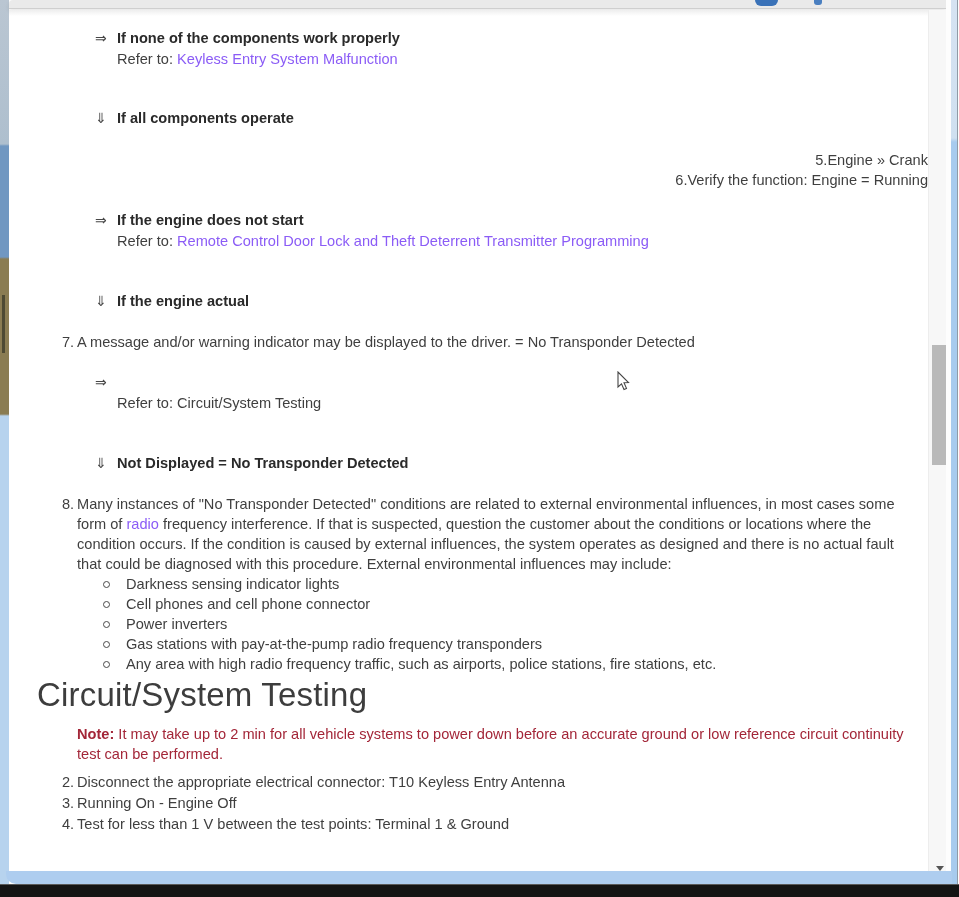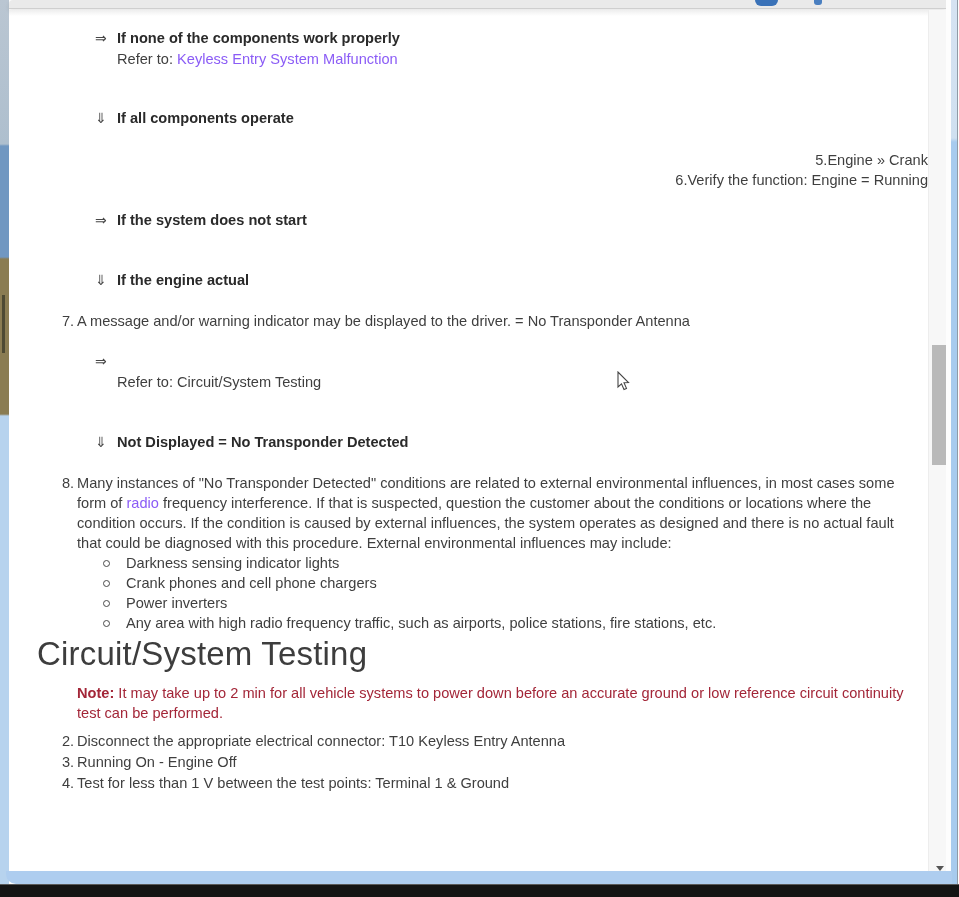--- a/index.html
+++ b/index.html
@@ -118,32 +118,36 @@
     </div>
 
     <div class="mt22">
       <div class="numline"><span class="num">5.</span><span>Engine » Crank</span></div>
       <div class="numline"><span class="num">6.</span><span>Verify the function: Engine = Running</span></div>
     </div>
 
     <div class="decision mt20">
       <div class="row">
         <span class="arrow">⇒</span>
-        <span class="title">If the system does not start</span>
+        <span class="title">If the engine does not start</span>
+      </div>
+      <div class="refer">
+        <span>Refer to:</span>
+        <a class="link">Remote Control Door Lock and Theft Deterrent Transmitter Programming</a>
       </div>
     </div>
 
     <div class="decision mt40">
       <div class="row">
         <span class="arrow">⇓</span>
         <span class="title">If the engine actual</span>
       </div>
     </div>
 
-    <div class="numline mt21"><span class="num">7.</span><span>A message and/or warning indicator may be displayed to the driver. = No Transponder Antenna</span></div>
+    <div class="numline mt21"><span class="num">7.</span><span>A message and/or warning indicator may be displayed to the driver. = No Transponder Detected</span></div>
 
     <div class="decision mt20">
       <div class="row">
         <span class="arrow">⇒</span>
       </div>
       <div class="refer">
         <span>Refer to:</span>
         <span class="plainref">Circuit/System Testing</span>
       </div>
     </div>
@@ -152,22 +156,23 @@
       <div class="row">
         <span class="arrow">⇓</span>
         <span class="title">Not Displayed = No Transponder Detected</span>
       </div>
     </div>
 
     <div class="para8"><span class="num" style="display:inline-block;min-width:15px;text-indent:0;">8.</span><span>Many instances of "No Transponder Detected" conditions are related to external environmental influences, in most cases some form of </span><a class="link">radio</a><span> frequency interference. If that is suspected, question the customer about the conditions or locations where the condition occurs. If the condition is caused by external influences, the system operates as designed and there is no actual fault that could be diagnosed with this procedure. External environmental influences may include:</span></div>
 
     <ul class="bullet-list">
       <li><span>Darkness sensing indicator lights</span></li>
-      <li><span>Crank phones and cell phone chargers</span></li>
+      <li><span>Cell phones and cell phone connector</span></li>
       <li><span>Power inverters</span></li>
+      <li><span>Gas stations with pay-at-the-pump radio frequency transponders</span></li>
       <li><span>Any area with high radio frequency traffic, such as airports, police stations, fire stations, etc.</span></li>
     </ul>
 
     <h1 class="section-heading">Circuit/System Testing</h1>
 
     <div class="note"><b>Note:</b><span> It may take up to 2 min for all vehicle systems to power down before an accurate ground or low reference circuit continuity test can be performed.</span></div>
 
     <div class="test-list">
       <div class="numline"><span class="num">2.</span><span>Disconnect the appropriate electrical connector: T10 Keyless Entry Antenna</span></div>
       <div class="numline"><span class="num">3.</span><span>Running On - Engine Off</span></div>

